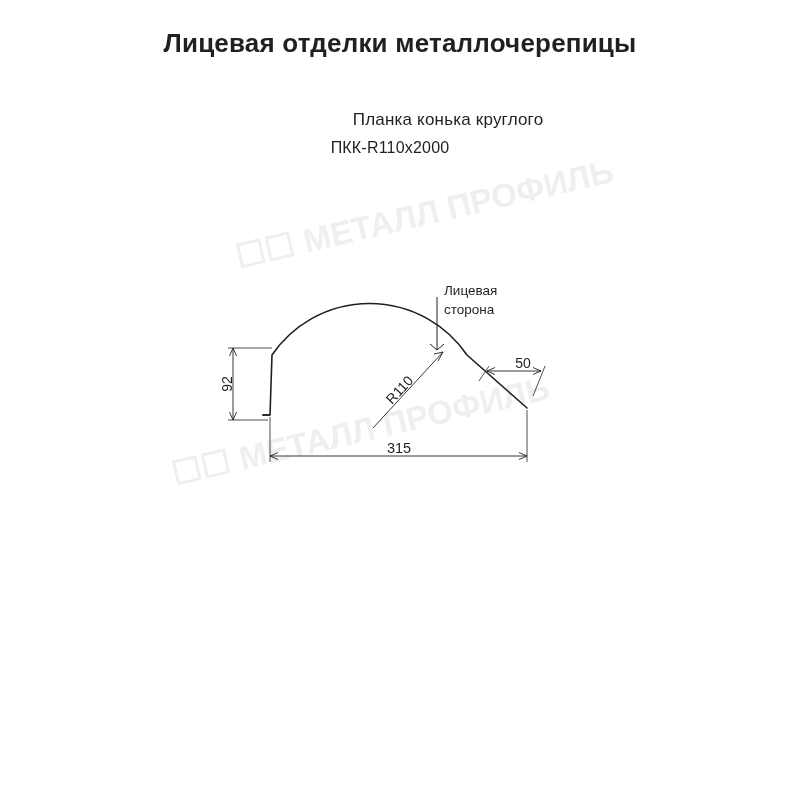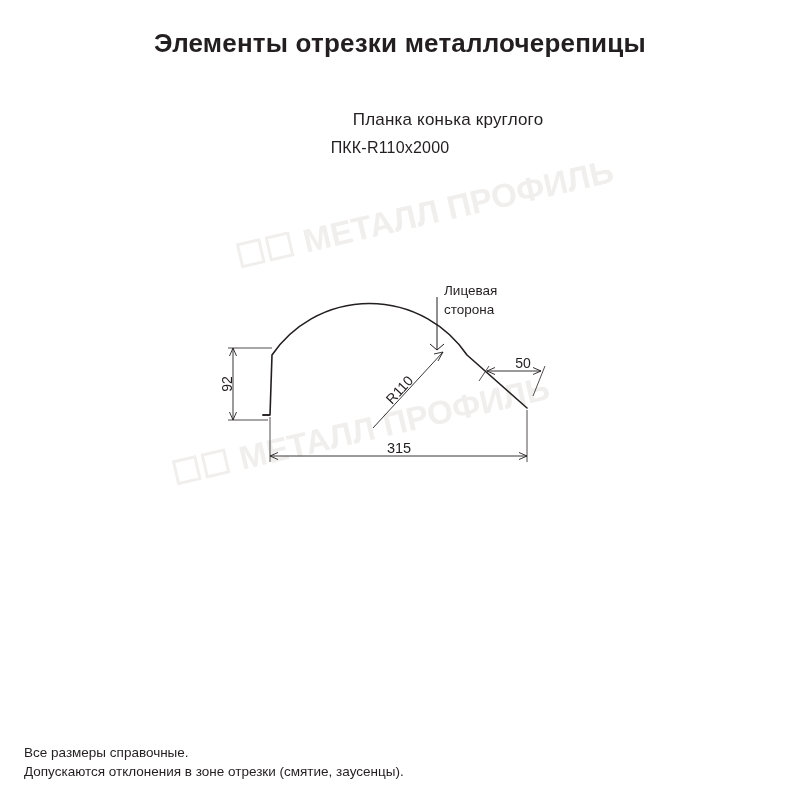--- a/index.html
+++ b/index.html
@@ -94,21 +94,21 @@
     margin-right: 10px;
   }
   svg { display: block; }
   text { font-family: "Liberation Sans", sans-serif; fill: #231f20; }
 </style>
 </head>
 <body>
 
 <div class="page">
 
-  <div class="title">Элементы отрезки металлочерепицы</div>
+  <div class="title">Лицевая отделки металлочерепицы</div>
   <div class="subtitle">Планка конька круглого</div>
   <div class="code">ПКК-R110x2000</div>
 
   <div class="wm wm1">
     <span class="wm-logo">☐☐</span><span>МЕТАЛЛ ПРОФИЛЬ</span>
   </div>
   <div class="wm wm2">
     <span class="wm-logo">☐☐</span><span>МЕТАЛЛ ПРОФИЛЬ</span>
   </div>
 
@@ -160,18 +160,14 @@
         <path d="M 270,256 L 278,252.5 M 270,256 L 278,259.5"></path>
         <path d="M 527,256 L 519,252.5 M 527,256 L 519,259.5"></path>
         <path d="M 270,217 L 270,262" stroke-width="0.8"></path>
         <path d="M 527,210 L 527,262" stroke-width="0.8"></path>
       </g>
       <text x="399" y="253" font-size="14.5" text-anchor="middle">315</text>
 
     </svg>
   </div>
 
-  <div class="footnotes">
-    <div>Все размеры справочные.</div>
-    <div>Допускаются отклонения в зоне отрезки (смятие, заусенцы).</div>
-  </div>
 
 </div>
 
 </body></html>

